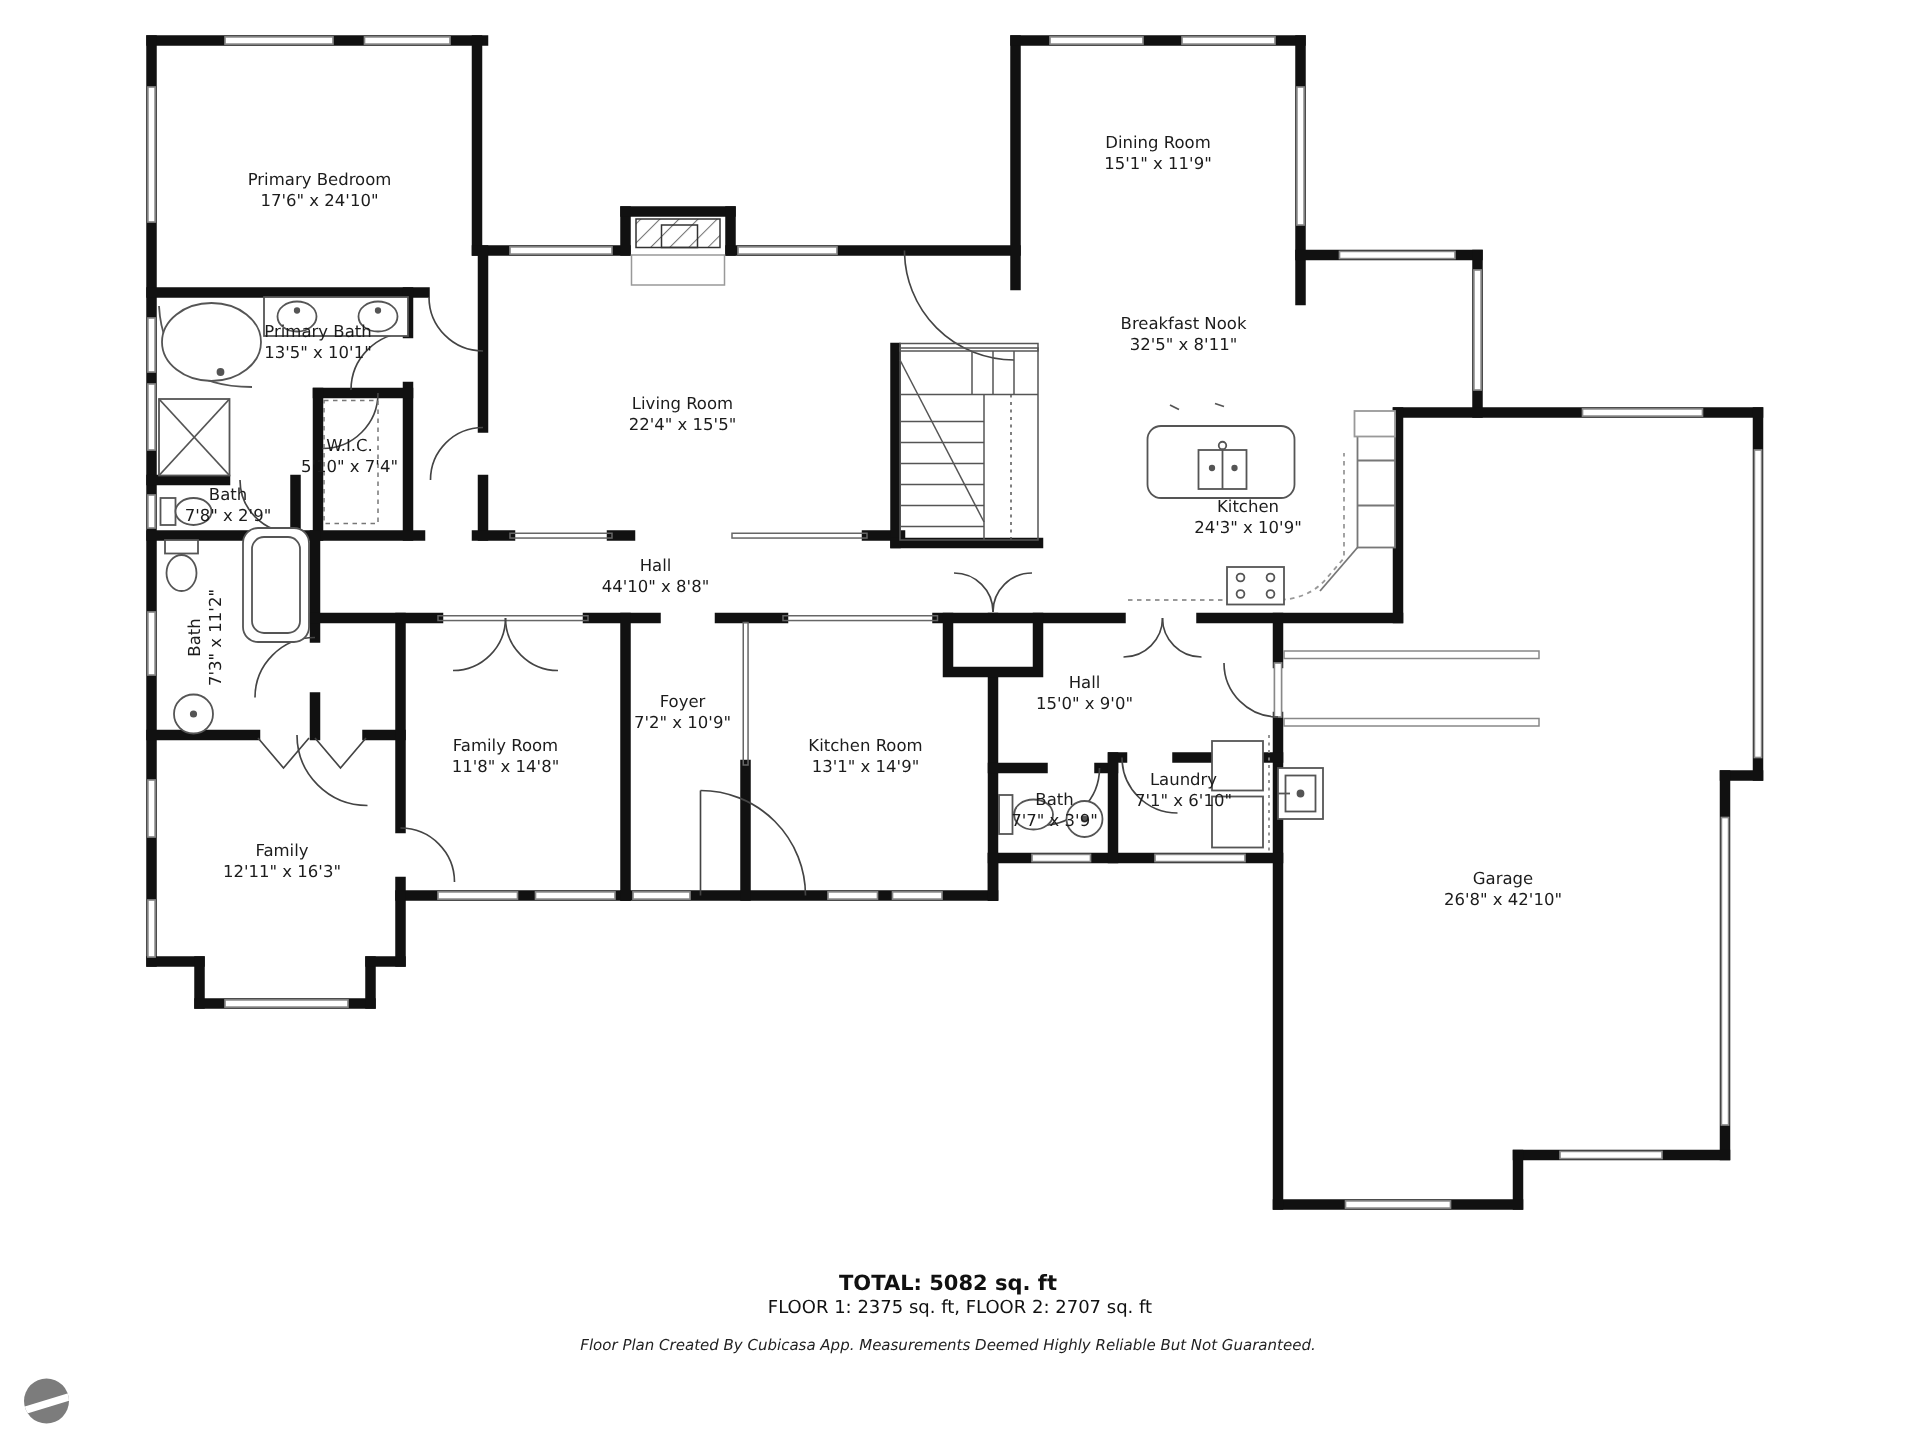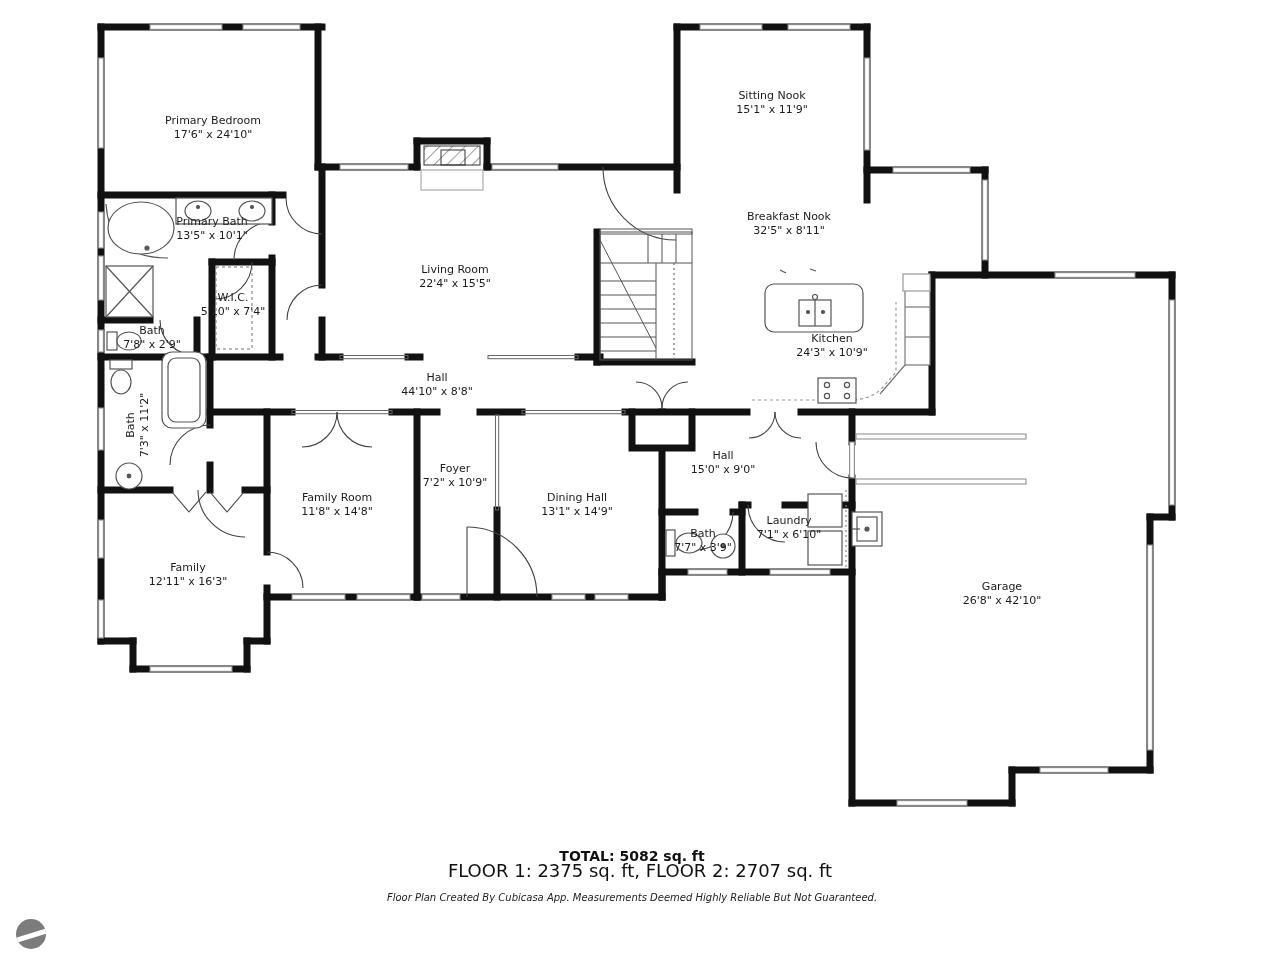--- a/index.html
+++ b/index.html
@@ -6,21 +6,21 @@
   #stage{position:relative;width:1280px;height:960px;background:#ffffff;overflow:hidden;
          font-family:"DejaVu Sans","Liberation Sans",sans-serif;}
   #plan-svg{position:absolute;left:0;top:0;}
   .room-label{position:absolute;transform:translate(-50%,-50%);text-align:center;
               color:#1c1c1c;font-size:11px;line-height:13.5px;white-space:nowrap;}
   .room-label.rot{transform:translate(-50%,-50%) rotate(-90deg);}
   .room-name{display:block;}
   .room-dims{display:block;}
   #summary{position:absolute;left:0;right:16px;top:849px;text-align:center;color:#111;}
   #summary .total{font-size:14px;font-weight:bold;line-height:15px;}
-  #summary .line{font-size:18px;line-height:14.5px;margin-left:16px;}
+  #summary .line{font-size:12px;line-height:14.5px;margin-left:16px;}
   #summary .disclaimer{font-size:10px;margin-top:13px;color:#222;font-style:italic;}
   #logo{position:absolute;left:16px;top:919px;width:30px;height:30px;border-radius:50%;
         background:#7c7c7c;overflow:hidden;}
   #logo:after{content:"";position:absolute;left:-6px;top:14px;width:44px;height:5px;
         background:#fff;transform:rotate(-17deg);}
 </style>
 </head>
 <body>
 
 <div id="stage">
@@ -286,21 +286,21 @@
     <rect x="856" y="434" width="170" height="5"></rect>
     <rect x="856" y="479" width="170" height="5"></rect>
   </g>
 </svg>
 
 <div class="room-label" style="left:213px;top:127px">
   <span class="room-name">Primary Bedroom</span>
   <span class="room-dims">17'6" x 24'10"</span>
 </div>
 <div class="room-label" style="left:772px;top:102px">
-  <span class="room-name">Sitting Nook</span>
+  <span class="room-name">Dining Room</span>
   <span class="room-dims">15'1" x 11'9"</span>
 </div>
 <div class="room-label" style="left:212px;top:228px">
   <span class="room-name">Primary Bath</span>
   <span class="room-dims">13'5" x 10'1"</span>
 </div>
 <div class="room-label" style="left:233px;top:304px">
   <span class="room-name">W.I.C.</span>
   <span class="room-dims">5'10" x 7'4"</span>
 </div>
@@ -330,21 +330,21 @@
 </div>
 <div class="room-label" style="left:455px;top:475px">
   <span class="room-name">Foyer</span>
   <span class="room-dims">7'2" x 10'9"</span>
 </div>
 <div class="room-label" style="left:337px;top:504px">
   <span class="room-name">Family Room</span>
   <span class="room-dims">11'8" x 14'8"</span>
 </div>
 <div class="room-label" style="left:577px;top:504px">
-  <span class="room-name">Dining Hall</span>
+  <span class="room-name">Kitchen Room</span>
   <span class="room-dims">13'1" x 14'9"</span>
 </div>
 <div class="room-label" style="left:723px;top:462px">
   <span class="room-name">Hall</span>
   <span class="room-dims">15'0" x 9'0"</span>
 </div>
 <div class="room-label" style="left:703px;top:540px">
   <span class="room-name">Bath</span>
   <span class="room-dims">7'7" x 3'9"</span>
 </div>

